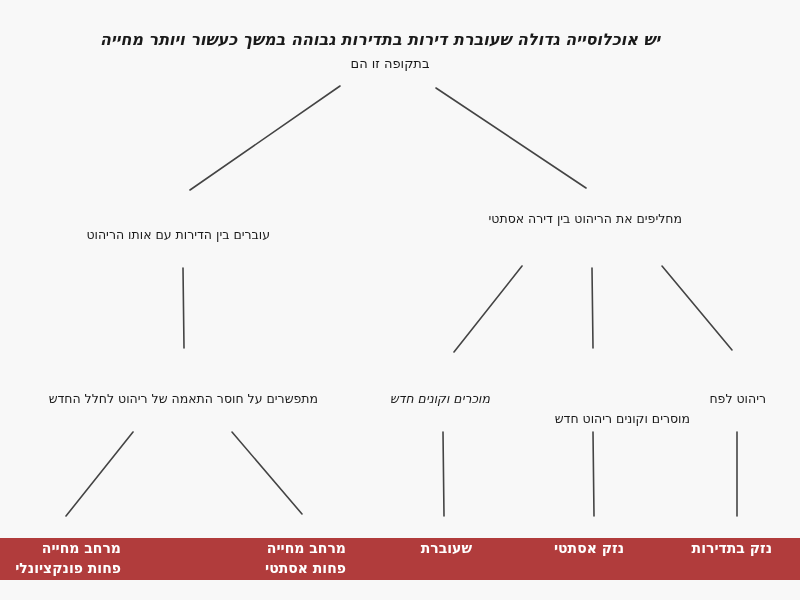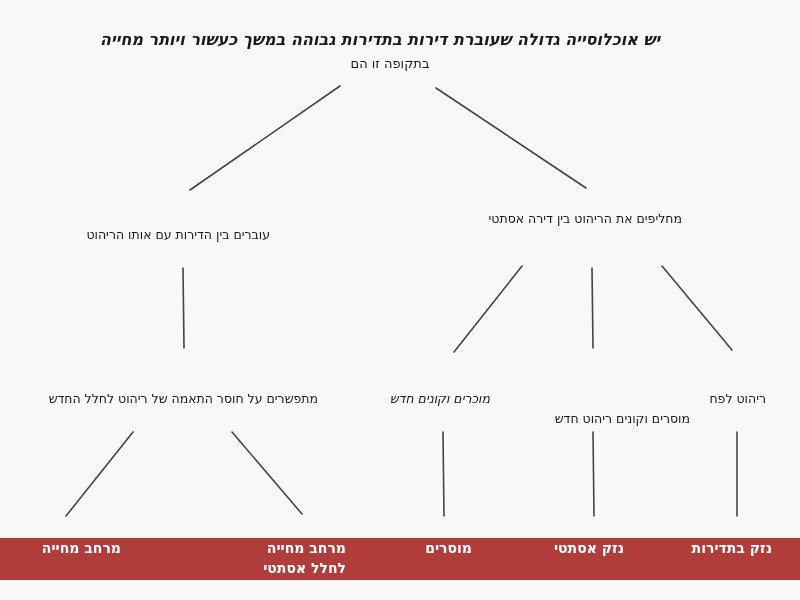--- a/index.html
+++ b/index.html
@@ -46,21 +46,22 @@
 <div class="node" style="right:482px; top:391px;">מתפשרים על חוסר התאמה של ריהוט לחלל החדש</div>
 
 <div class="band"></div>
 <div class="leaf" style="right:28px;">
   <div>נזק בתדירות</div>
 </div>
 <div class="leaf" style="right:176px;">
   <div>נזק אסתטי</div>
 </div>
 <div class="leaf" style="right:328px;">
-  <div>מוסרים</div>
+  <div>שעוברת</div>
 </div>
 <div class="leaf" style="right:454px;">
   <div>מרחב מחייה</div>
-  <div>לחלל אסתטי</div>
+  <div>פחות אסתטי</div>
 </div>
 <div class="leaf" style="right:679px;">
   <div>מרחב מחייה</div>
+  <div>פחות פונקציונלי</div>
 </div>
 
 </body></html>

